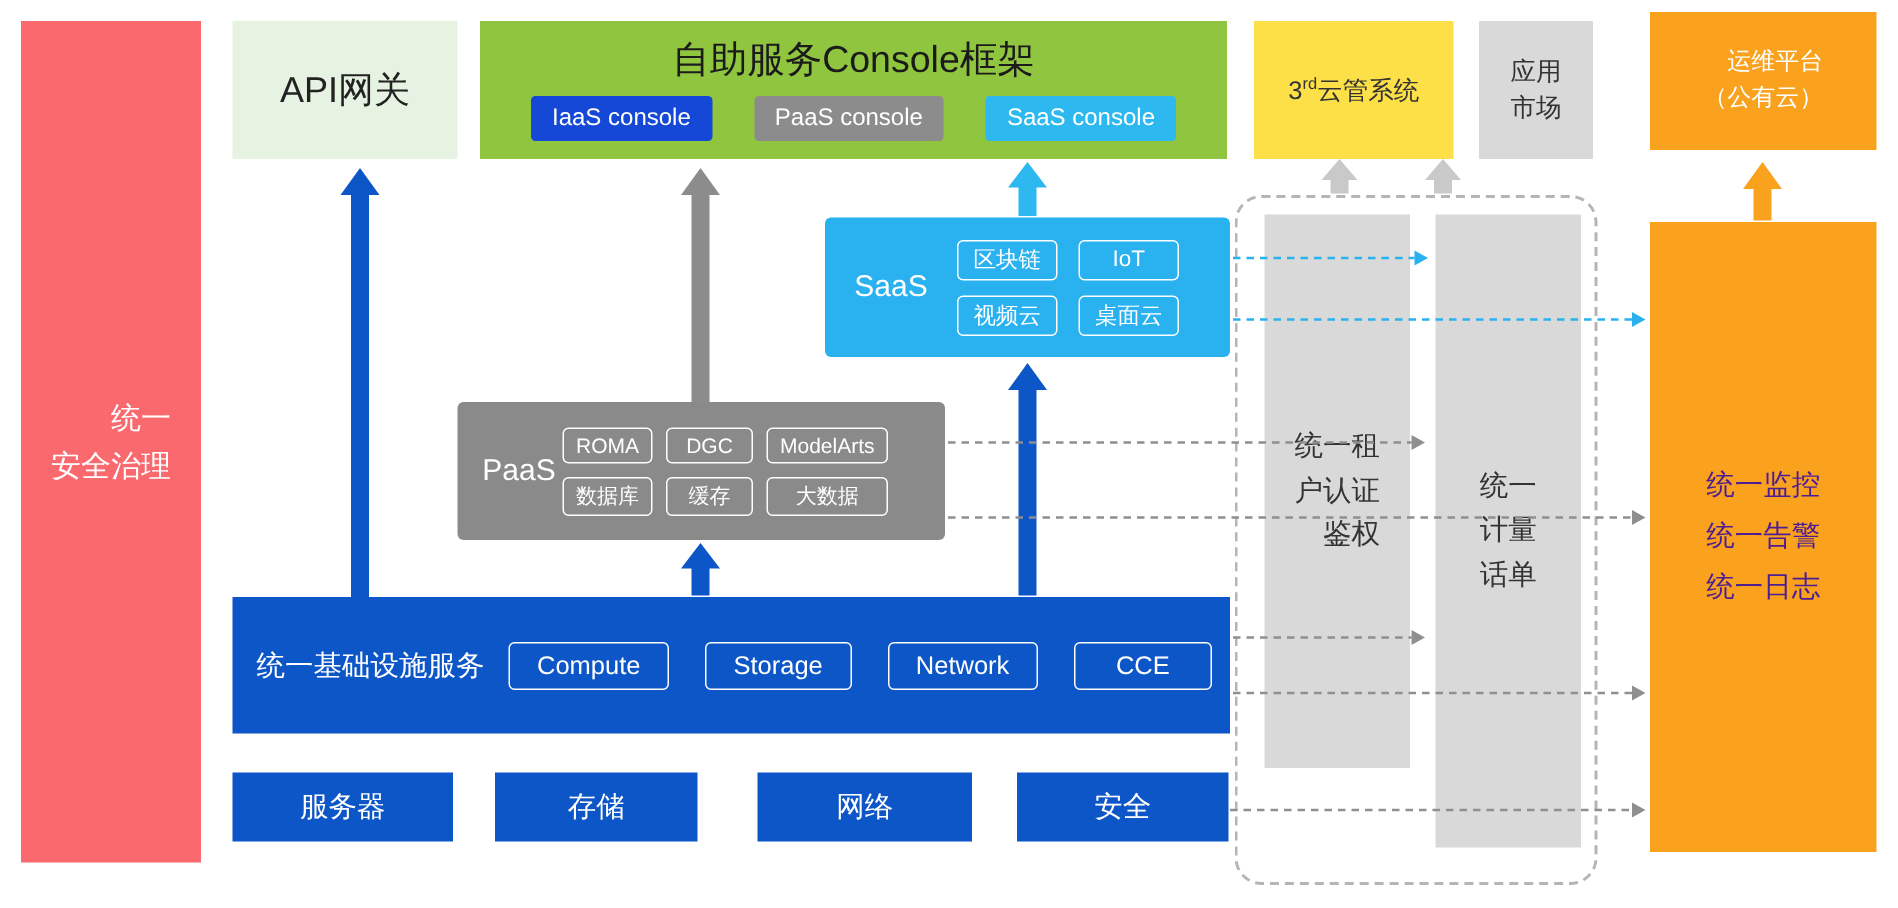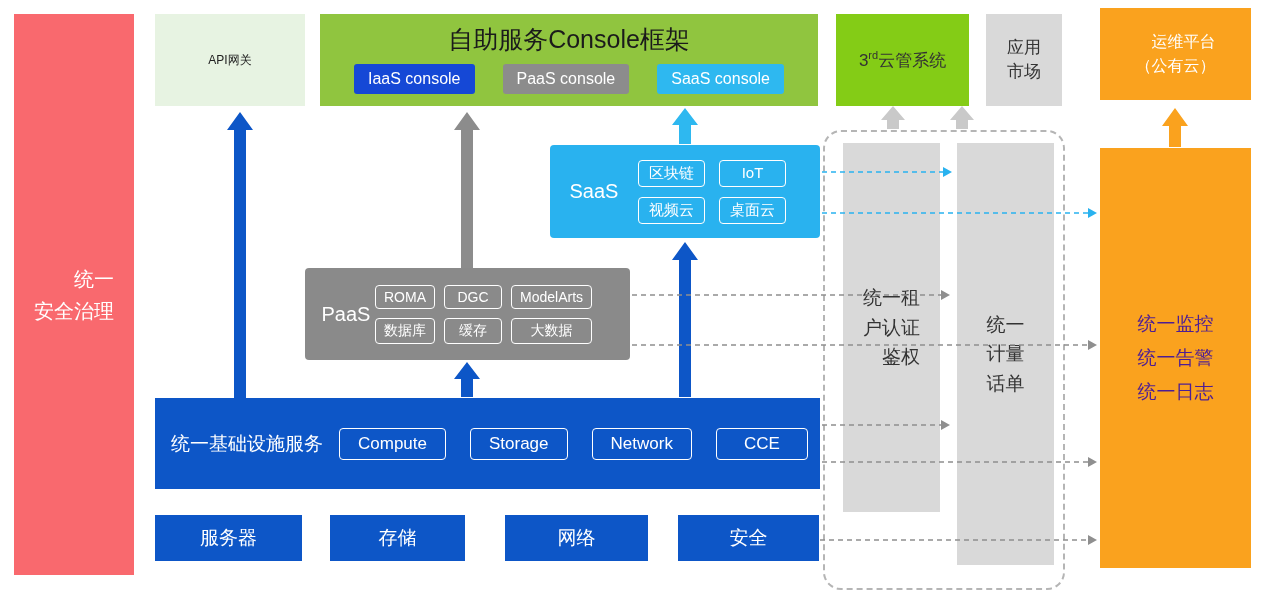--- a/index.html
+++ b/index.html
@@ -9,29 +9,29 @@
     font-family:"Liberation Sans", sans-serif; overflow:hidden;
   }
   .abs { position:absolute; }
   .center { display:flex; align-items:center; justify-content:center; text-align:center; }
   .pre { white-space:pre-line;text-align:right; }
 
   
   .security { left:14px; top:14px; width:120px; height:561px; background:#f9696e; color:#fff; font-size:20px; line-height:1.6; }
 
   
-  .api-gateway { left:155px; top:14px; width:150px; height:92px; background:#e7f3e2; color:#222; font-size:12px; }
+  .api-gateway { left:155px; top:14px; width:150px; height:92px; background:#e7f3e2; color:#222; font-size:24px; }
   .console-framework { left:320px; top:14px; width:498px; height:92px; background:#90c53f; display:flex; flex-direction:column; align-items:center; padding-top:9px; }
   .console-title { color:#1b1b1b; font-size:25px; }
   .console-btn-row { display:flex; gap:28px; margin-top:8px; }
   .console-btn { height:30px; padding:0 14px; border-radius:3px; color:#fff; font-size:16px; display:flex; align-items:center; }
   .btn-iaas { background:#1548d6; }
   .btn-paas { background:#8c8c8c; }
   .btn-saas { background:#2eb8f0; }
-  .third-party { left:836px; top:14px; width:133px; height:92px; background:#84cc16; color:#333; font-size:17px; }
+  .third-party { left:836px; top:14px; width:133px; height:92px; background:#fde047; color:#333; font-size:17px; }
   .third-party sup { font-size:11px; }
   .app-market { left:986px; top:14px; width:76px; height:92px; background:#d9d9d9; color:#333; font-size:17px; line-height:1.4; }
   .om-platform { left:1100px; top:8px; width:151px; height:92px; background:#faa21e; color:#fff; font-size:16px; line-height:1.5; }
 
   
   .saas-box { left:550px; top:145px; width:270px; height:93px; background:#29b2ef; border-radius:4px; display:flex; align-items:center; }
   .saas-label { width:88px; color:#fff; font-size:20px; text-align:center; }
   .saas-chips { display:grid; grid-template-columns:auto auto; gap:10px 14px; }
   .chip { border:1.5px solid #fff; border-radius:4px; color:#fff; text-align:center; }
   .saas-chips .chip { font-size:15px; padding:3px 10px; min-width:62px; }

